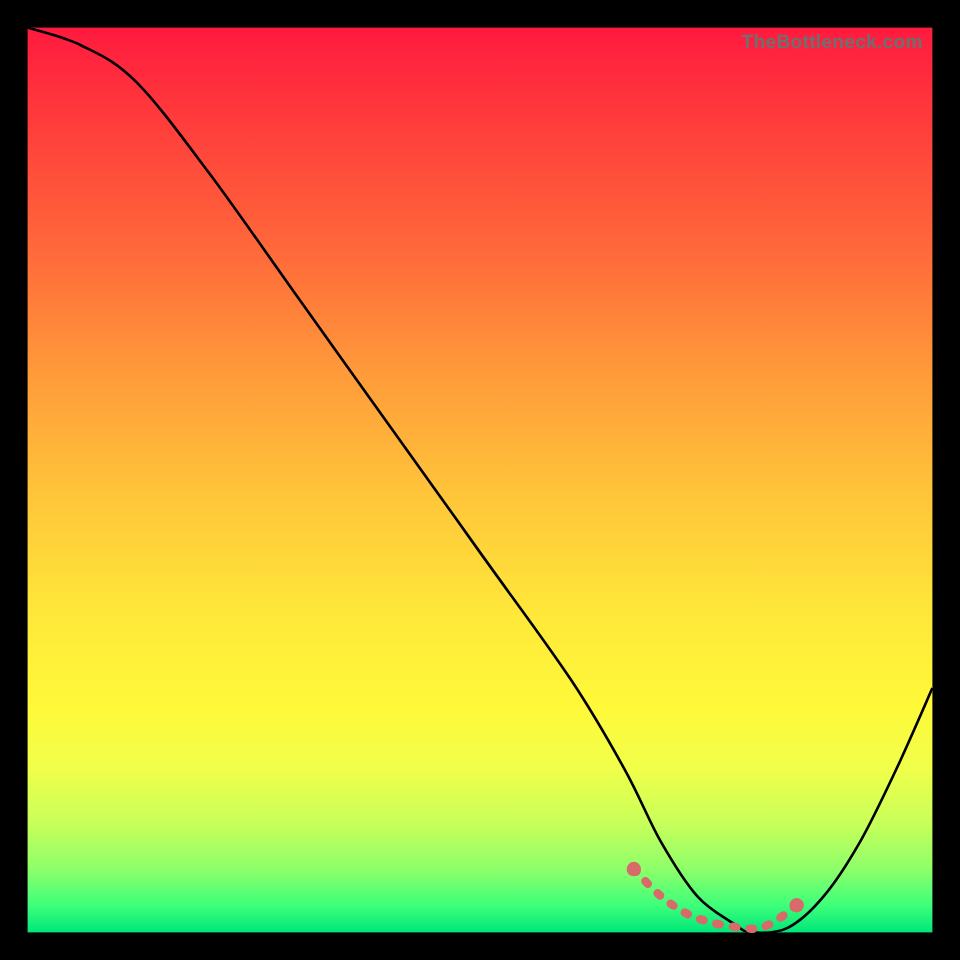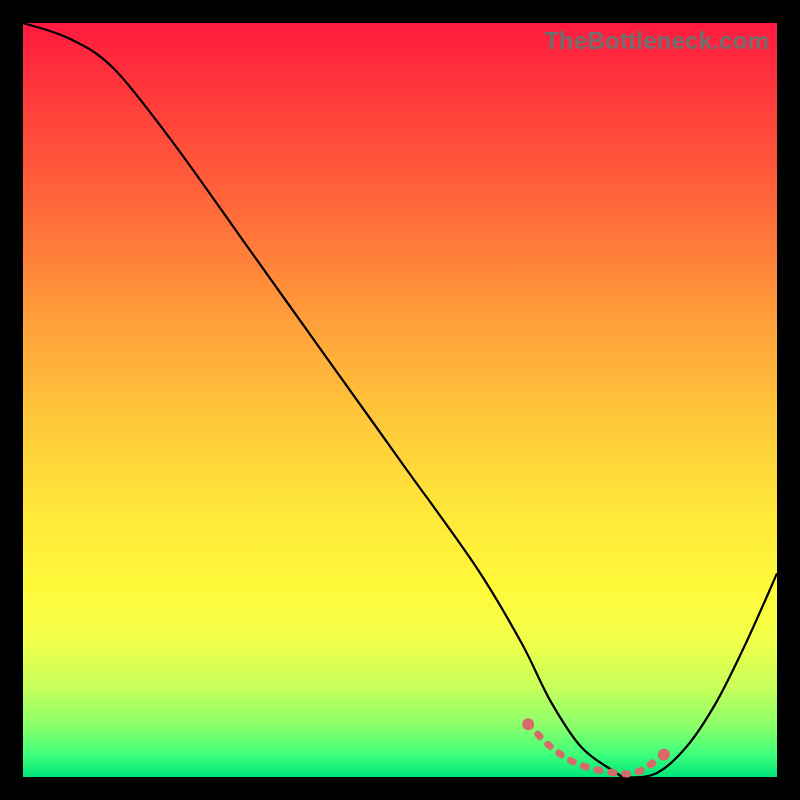--- a/index.html
+++ b/index.html
@@ -23,21 +23,21 @@
       #c7ff5a 88%,
       #8eff6a 93%,
       #3eff7a 97%,
       #00e67a 100%);
   }
   .watermark {
     position: absolute;
     top: 4px;
     right: 8px;
     font-family: Arial, Helvetica, sans-serif;
-    font-size: 24px;
+    font-size: 16px;
     font-weight: bold;
     color: #6f6f6f;
     letter-spacing: 0.2px;
     user-select: none;
   }
   svg.curve {
     position: absolute;
     left: 0; top: 0;
     width: 754px;
     height: 754px;

